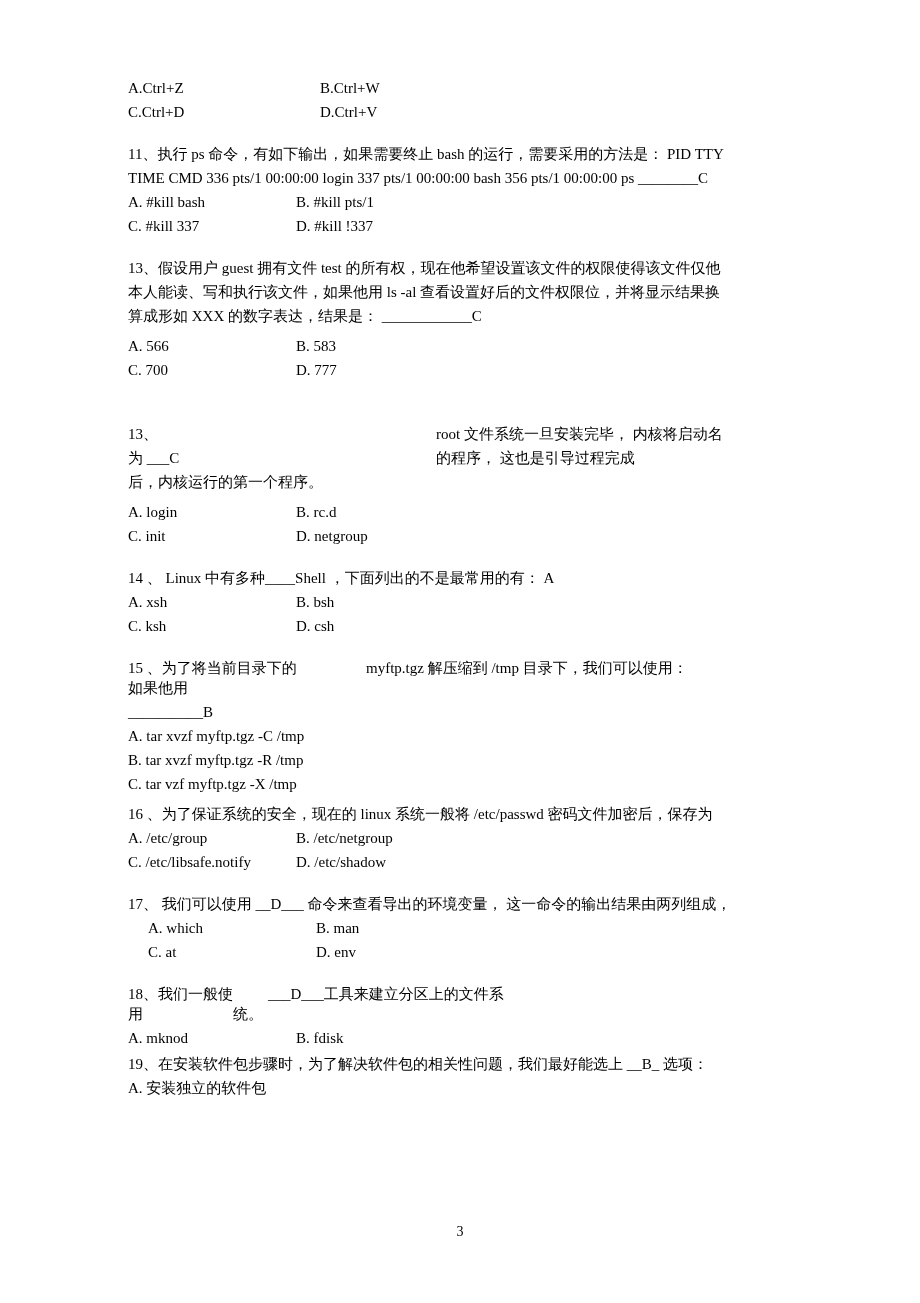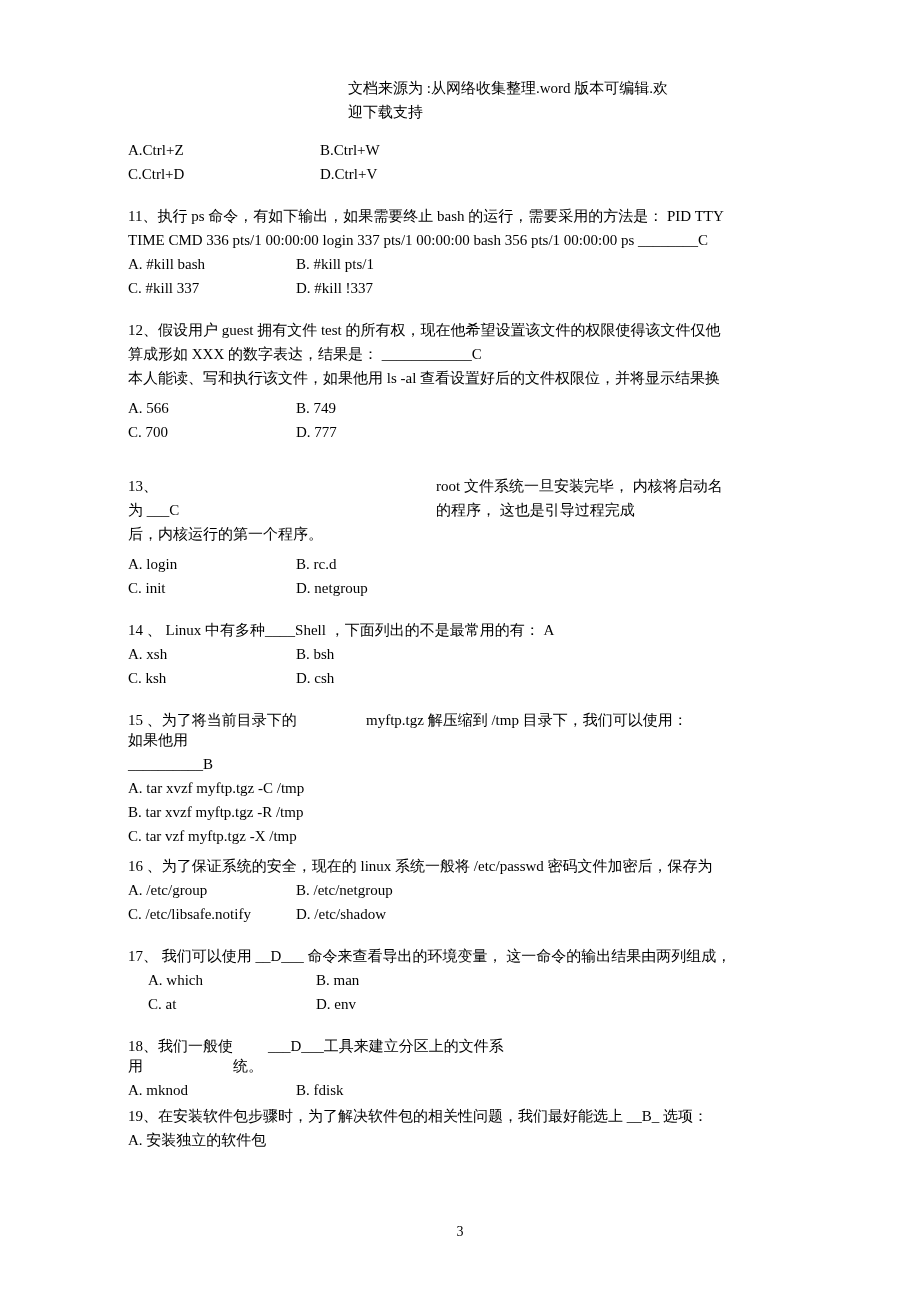--- a/index.html
+++ b/index.html
@@ -45,24 +45,20 @@
     right: 0;
     text-align: center;
     font-size: 14px;
   }
 </style>
 </head>
 <body>
 
 <div class="page">
 
-  <div class="header">
-    <div>文档来源为 :从网络收集整理.word 版本可编辑.欢</div>
-    <div>迎下载支持</div>
-  </div>
 
   <div class="question">
     <div class="options">
       <div class="opt" style="width:192px">A.Ctrl+Z</div>
       <div class="opt">B.Ctrl+W</div>
     </div>
     <div class="options">
       <div class="opt" style="width:192px">C.Ctrl+D</div>
       <div class="opt">D.Ctrl+V</div>
     </div>
@@ -75,34 +71,34 @@
       <div class="opt" style="width:168px">A. #kill bash</div>
       <div class="opt">B. #kill pts/1</div>
     </div>
     <div class="options">
       <div class="opt" style="width:168px">C. #kill 337</div>
       <div class="opt">D. #kill !337</div>
     </div>
   </div>
 
   <div class="question">
-    <div>12、假设用户 guest 拥有文件 test 的所有权，现在他希望设置该文件的权限使得该文件仅他</div>
+    <div>13、假设用户 guest 拥有文件 test 的所有权，现在他希望设置该文件的权限使得该文件仅他</div>
+    <div>本人能读、写和执行该文件，如果他用 ls -al 查看设置好后的文件权限位，并将显示结果换</div>
     <div>算成形如 XXX 的数字表达，结果是：  ____________C</div>
-    <div>本人能读、写和执行该文件，如果他用 ls -al 查看设置好后的文件权限位，并将显示结果换</div>
     <div class="options" style="margin-top:6px">
       <div class="opt" style="width:168px">A. 566</div>
-      <div class="opt">B. 749</div>
+      <div class="opt">B. 583</div>
     </div>
     <div class="options">
       <div class="opt" style="width:168px">C. 700</div>
       <div class="opt">D. 777</div>
     </div>
   </div>
 
-  <div class="question" style="margin-top:30px">
+  <div class="question" style="margin-top:40px">
     <div class="options">
       <div class="opt" style="width:308px">13、</div>
       <div class="opt">root 文件系统一旦安装完毕，  内核将启动名</div>
     </div>
     <div class="options">
       <div class="opt" style="width:308px">为   ___C</div>
       <div class="opt">的程序，   这也是引导过程完成</div>
     </div>
     <div>后，内核运行的第一个程序。</div>
     <div class="options" style="margin-top:6px">

